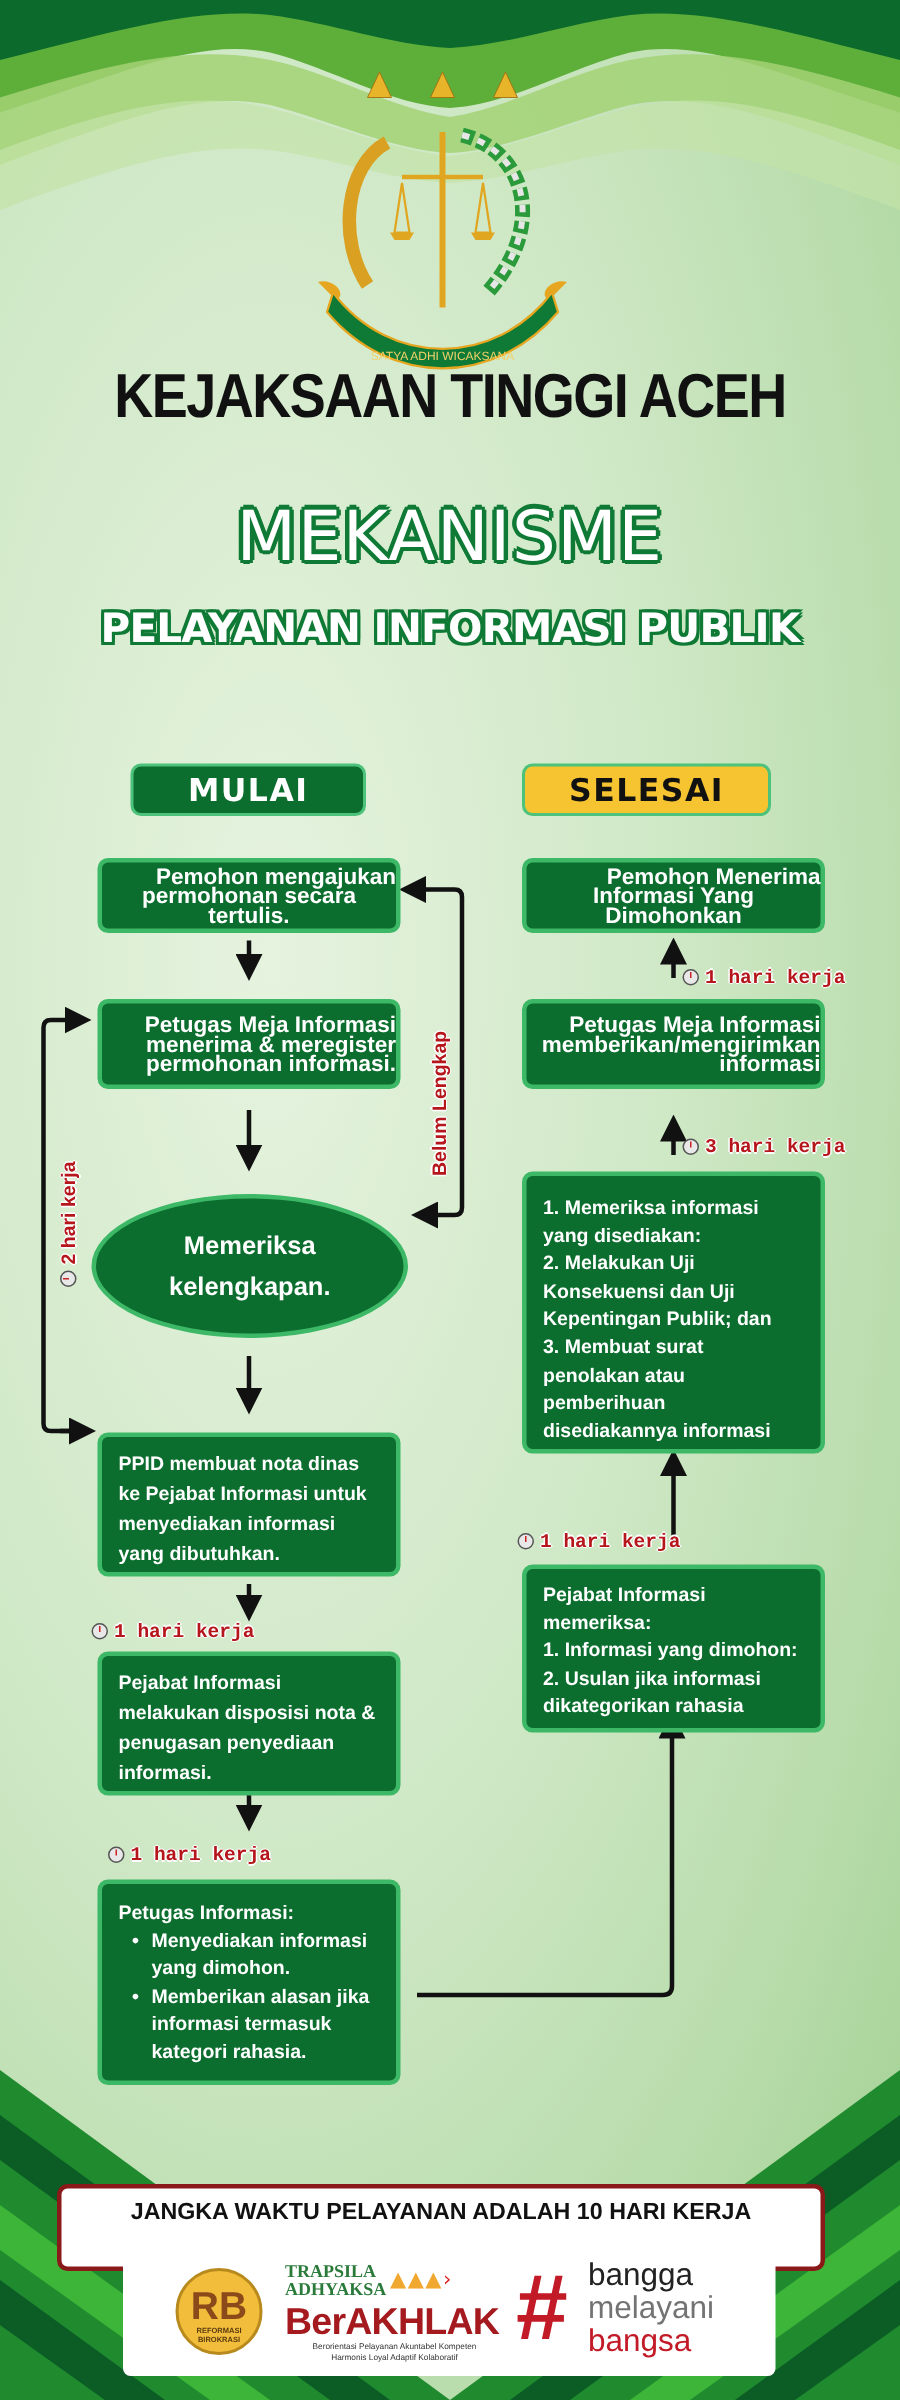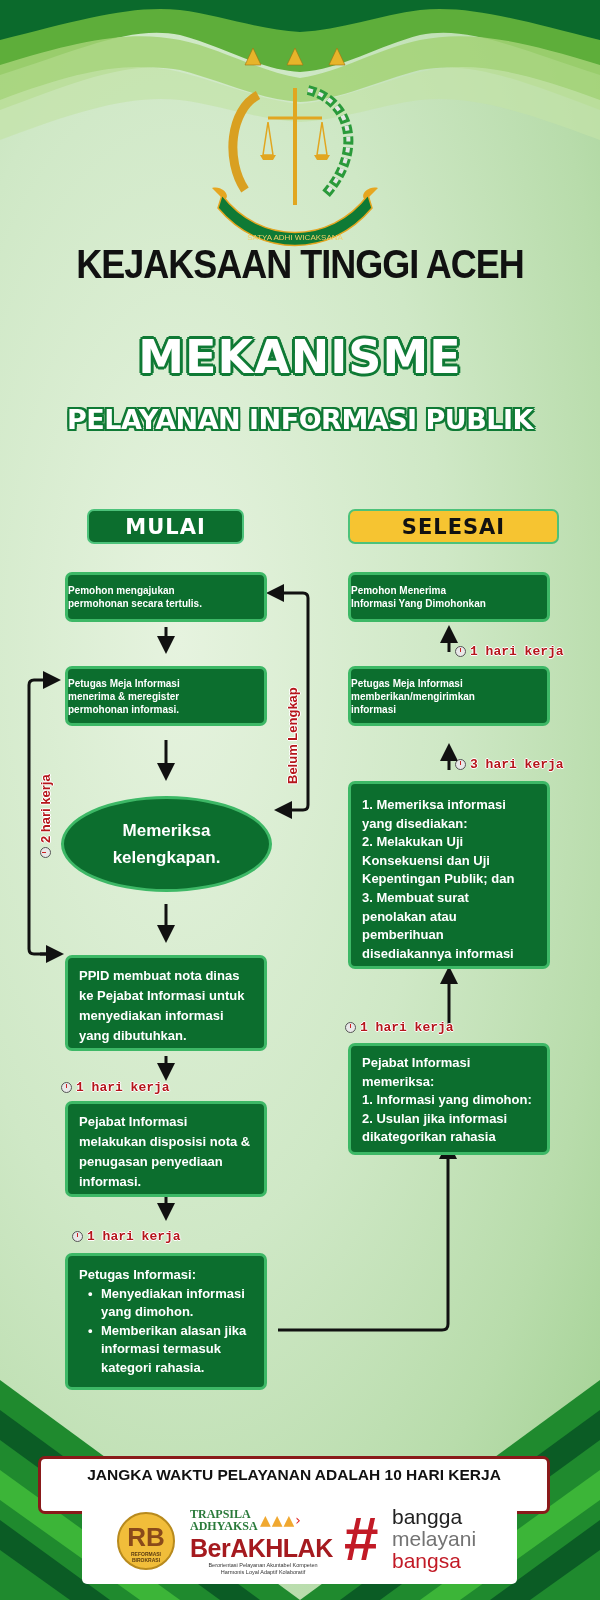--- a/index.html
+++ b/index.html
@@ -12,47 +12,47 @@
   .abs { position: absolute; }
   .bg-svg { position: absolute; left: 0; top: 0; width: 600px; height: 1600px; }
 
   .title-main {
     left: 0; width: 600px; top: 243px; text-align: center;
     font-family: "Liberation Sans", sans-serif; font-weight: 900;
     font-size: 36px; letter-spacing: -1px; color: #111; transform: scaleY(1.15);
   }
   .title-mek {
     left: 0; width: 600px; top: 330px; text-align: center;
-    font-family: "DejaVu Sans", sans-serif; font-weight: bold; font-size: 46px;
+    font-family: "DejaVu Sans", sans-serif; font-weight: normal; font-size: 46px;
     color: #fff; letter-spacing: 1px;
     -webkit-text-stroke: 0;
     text-shadow: 3px 0 #0f7a35, -3px 0 #0f7a35, 0 3px #0f7a35, 0 -3px #0f7a35,
                  2px 2px #0f7a35, -2px -2px #0f7a35, 2px -2px #0f7a35, -2px 2px #0f7a35;
   }
   .title-sub {
     left: 0; width: 600px; top: 404px; text-align: center;
     font-family: "DejaVu Sans", sans-serif; font-weight: bold; font-size: 27px;
     color: #fff; letter-spacing: -0.5px;
     text-shadow: 2px 0 #0f7a35, -2px 0 #0f7a35, 0 2px #0f7a35, 0 -2px #0f7a35,
                  2px 2px #0f7a35, -2px -2px #0f7a35, 2px -2px #0f7a35, -2px 2px #0f7a35;
   }
 
   .pill {
     border-radius: 7px; text-align: center; font-weight: bold;
     font-family: "DejaVu Sans", sans-serif; font-size: 21px; letter-spacing: 1px;
     line-height: 32px;
   }
   .pill-mulai { left: 87px; top: 509px; width: 157px; height: 35px; background: #0c6e2e; color: #fff; border: 2px solid #4cc27a; }
-  .pill-selesai { left: 348px; top: 509px; width: 211px; height: 35px; background: #f6c431; color: #111; border: 2px solid #4cc27a; }
+  .pill-selesai { left: 348px; top: 509px; width: 166px; height: 35px; background: #f6c431; color: #111; border: 2px solid #4cc27a; }
 
   .box {
     position: absolute; background: #0c6e2e; border: 3px solid #3db866; border-radius: 7px;
     color: #fff; font-family: "Liberation Sans", sans-serif; font-weight: bold;
   }
-  .box.center { text-align: center; display: flex; align-items: flex-start; justify-content: center; font-size: 10px; line-height: 13px; }
+  .box.center { text-align: center; display: flex; align-items: flex-end; justify-content: center; font-size: 15px; line-height: 13px; }
   .box.left { font-size: 13px; line-height: 20px; padding: 8px 11px; }
   .box .bl { list-style: none; }
   .box .bl li { position: relative; padding-left: 22px; }
   .box .bl li::before { content: "•"; position: absolute; left: 9px; top: 0; }
 
   .ellipse {
     position: absolute; left: 61px; top: 796px; width: 211px; height: 96px;
     background: #0c6e2e; border: 3px solid #3db866; border-radius: 50%;
     color: #fff; font-family: "Liberation Sans", sans-serif; font-weight: bold;
     font-size: 17px; line-height: 27px; text-align: center;

